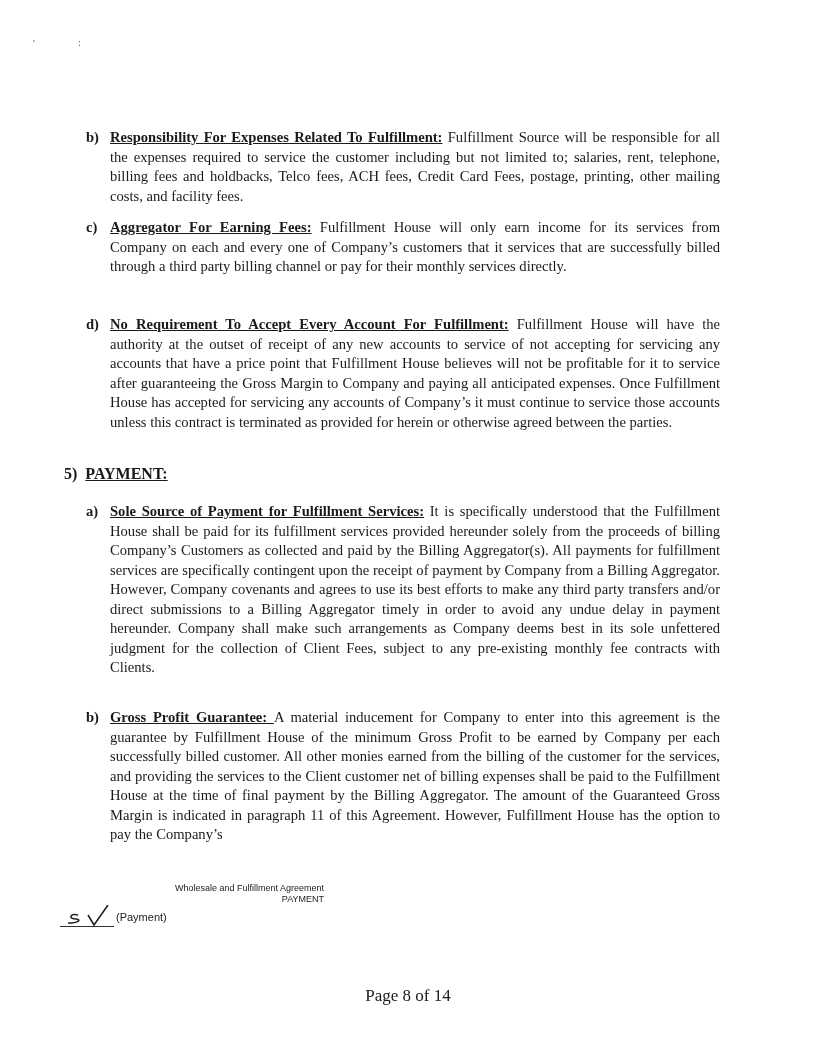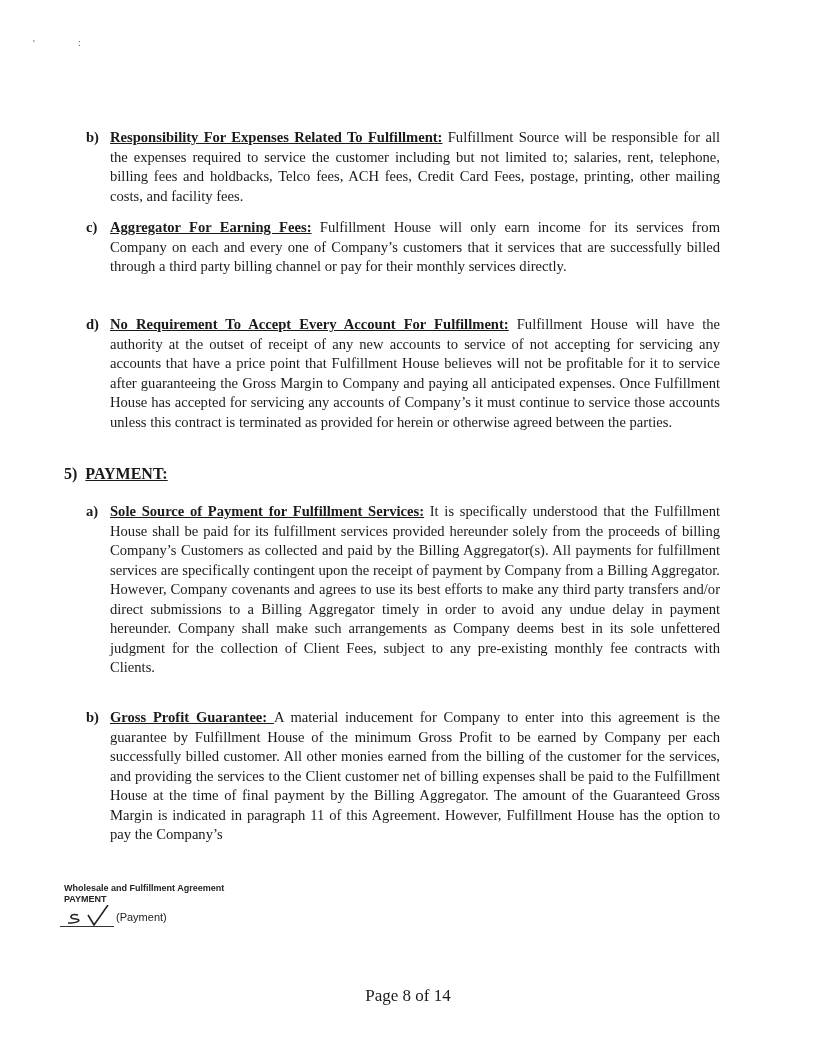--- a/index.html
+++ b/index.html
@@ -19,22 +19,22 @@
     }
     .item .body { margin-left: 24px; }
     .item .head { font-weight: bold; text-decoration: underline; }
     .section {
       position: absolute; left: 64px; font-size: 16px; font-weight: bold;
     }
     .section .num { margin-right: 8px; }
     .section .title { text-decoration: underline; }
     .footer-block { position: absolute; left: 64px; top: 883px; width: 260px; }
     .footer-title {
-      font-family: "Liberation Sans", sans-serif; font-weight: bold;
-      font-size: 9px; line-height: 11px; color: #222;
+      font-family: "Liberation Sans", sans-serif; font-weight: normal;
+      font-size: 9px; line-height: 11px; color: #222; text-align: right;
     }
     .initials-row { position: relative; height: 24px; }
     .initials-row .sig { position: absolute; left: 0; top: 0; }
     .initials-row .label {
       position: absolute; left: 52px; top: 6px;
       font-family: "Liberation Sans", sans-serif; font-size: 11px; color: #222;
     }
     .line { position: absolute; left: 0; bottom: 2px; width: 52px; border-bottom: 1px solid #333; }
     .page-num {
       position: absolute; left: 0; width: 816px; top: 986px; text-align: center;

